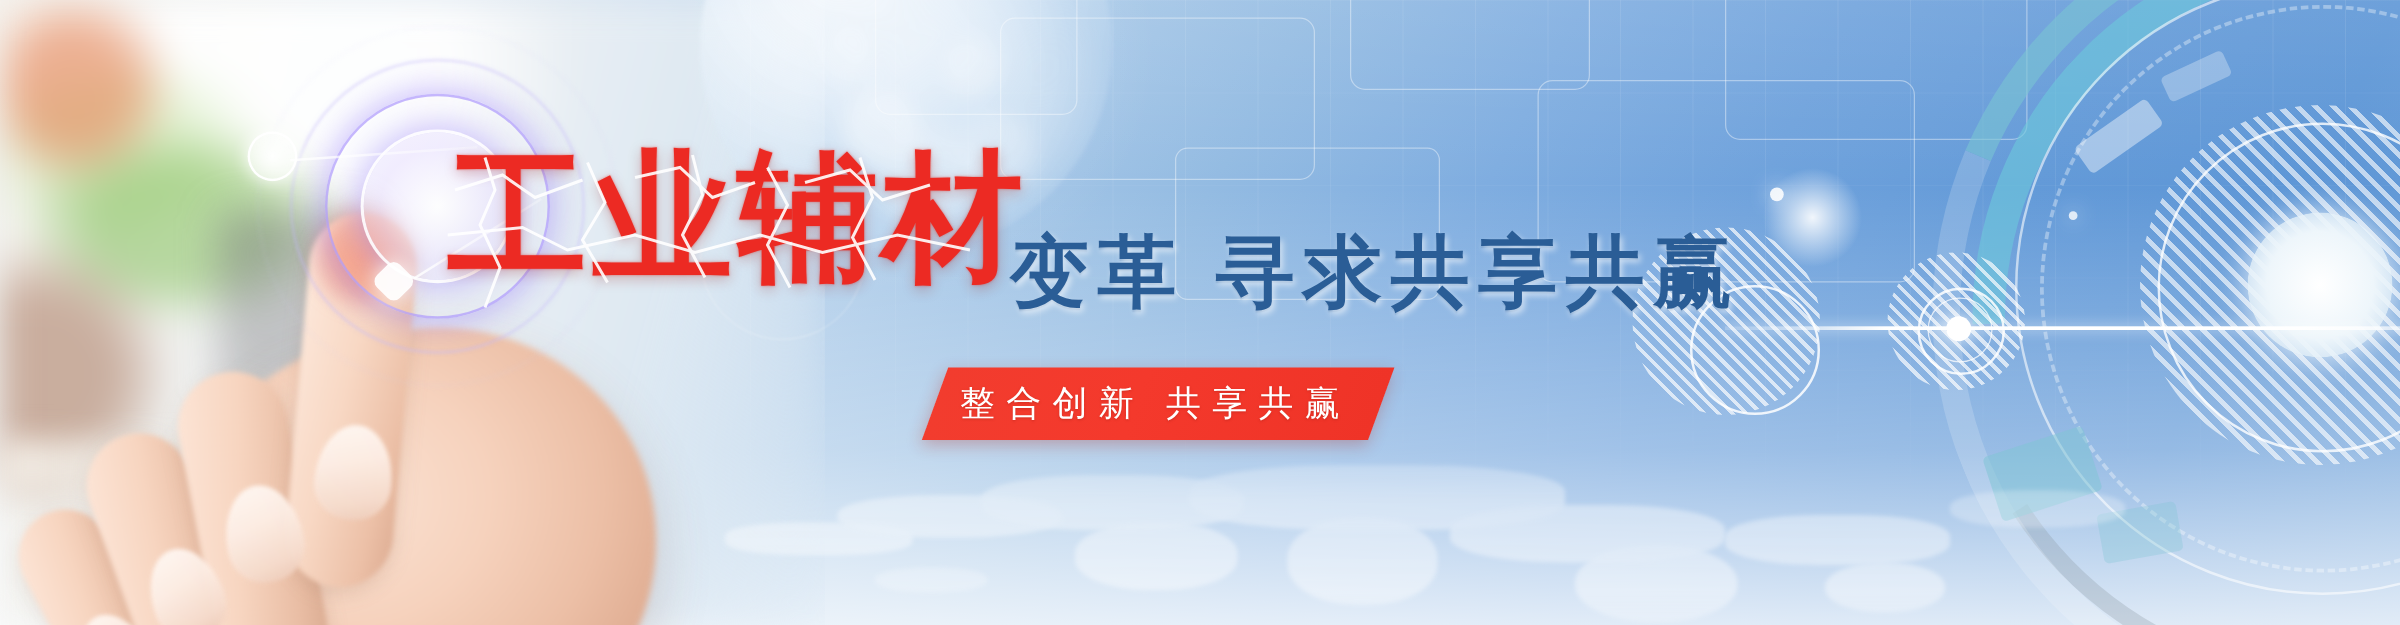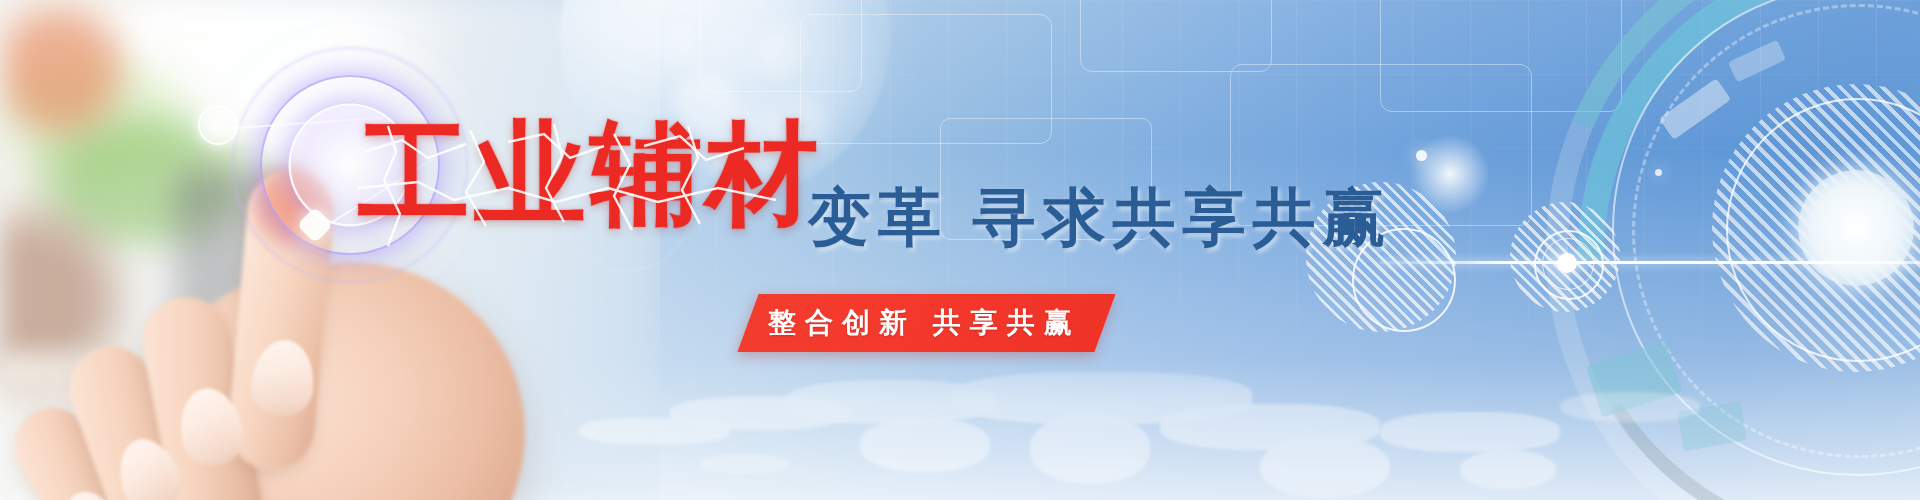--- a/index.html
+++ b/index.html
@@ -200,21 +200,21 @@
   }
   .ribbon{
     position:absolute;left:748px;top:294px;height:58px;
     background:linear-gradient(90deg,#f23c2e 0%,#f4392c 45%,#ef3327 100%);
     transform:skewX(-20deg);
     box-shadow:0 4px 12px rgba(180,40,30,.30);
   }
   .ribbon-txt{
     position:absolute;left:768px;top:294px;height:58px;
     display:flex;align-items:center;
-    font-size:28px;letter-spacing:9px;font-weight:bold;color:#ffffff;
+    font-size:28px;letter-spacing:9px;font-weight:normal;color:#ffffff;
     white-space:nowrap;text-shadow:0 1px 2px rgba(140,25,20,.35);
   }
 
   .glow-spot{position:absolute;border-radius:50%;background:radial-gradient(circle,rgba(255,255,255,.9) 0%,rgba(255,255,255,0) 70%);}
 </style>
 </head>
 <body>
 
 <div id="banner">
 

